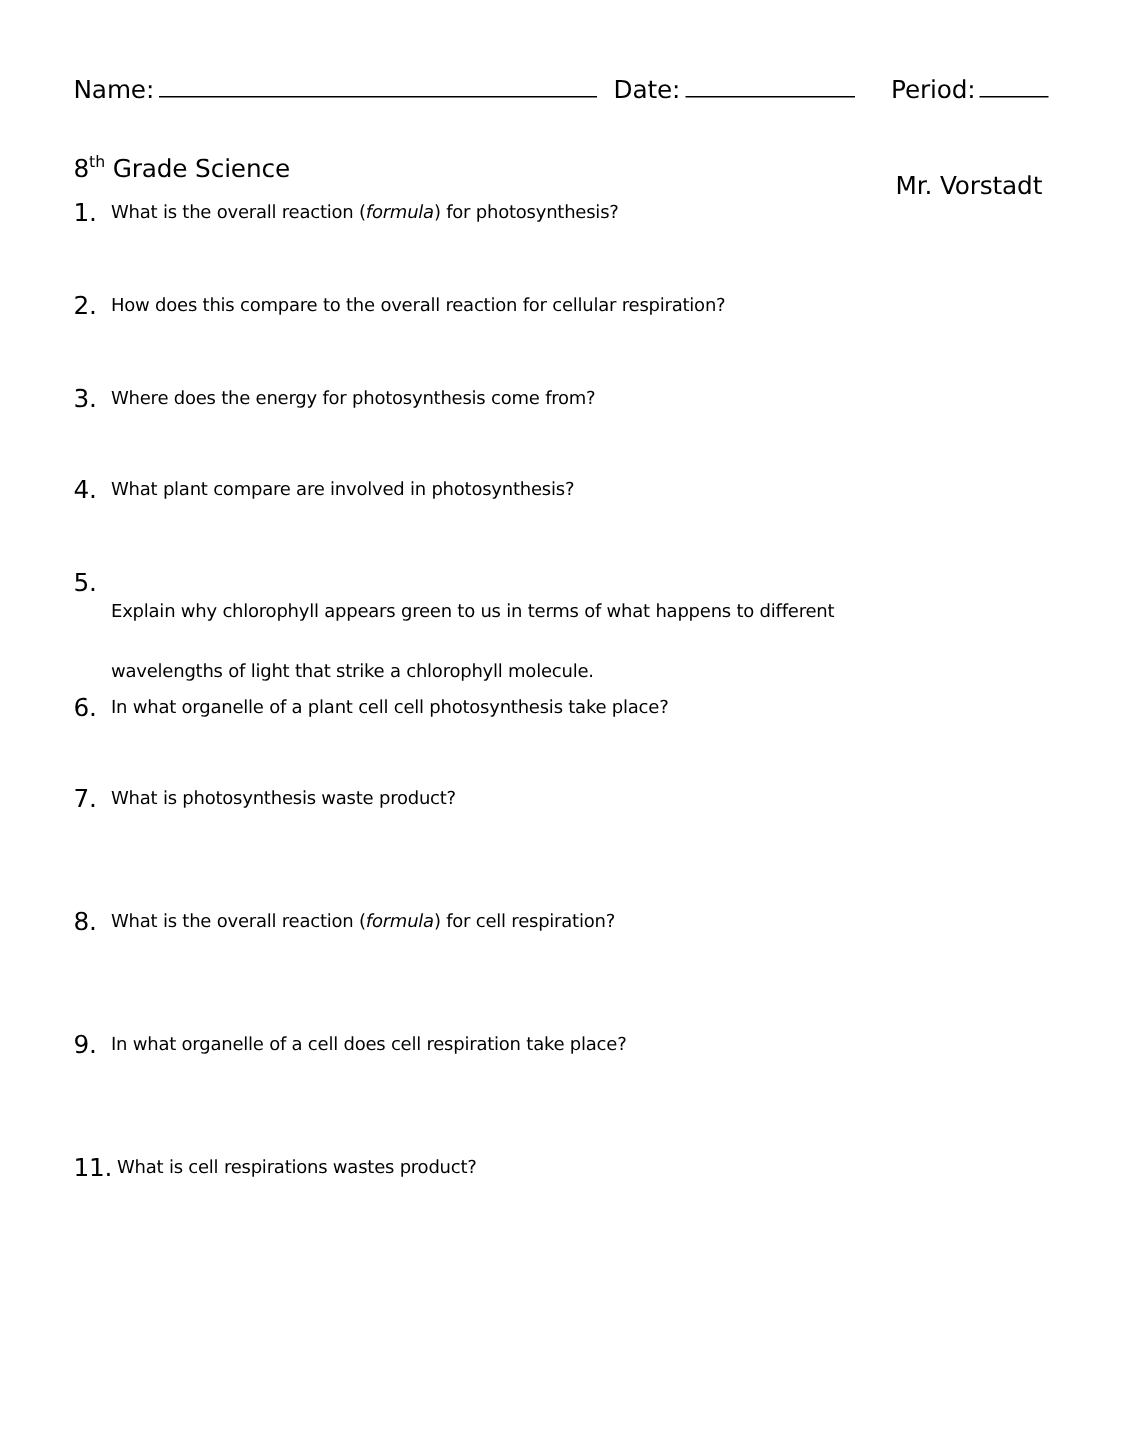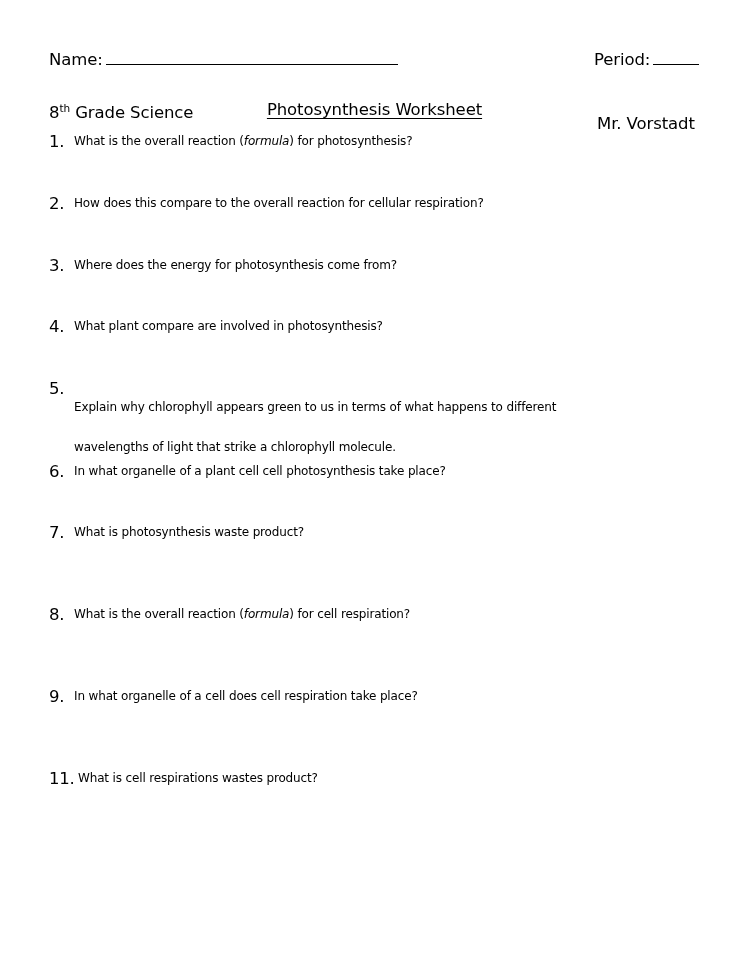--- a/index.html
+++ b/index.html
@@ -122,40 +122,40 @@
 <div class="page">
 
   <div class="header">
 
     <div class="hdr-row">
 
       <span class="field pos-name">
         <span class="hdr-label">Name:</span><span class="blank blank-name"></span>
       </span>
 
+      <span class="field pos-date">
+        <span class="hdr-label">Date:</span><span class="blank blank-date"></span>
+      </span>
 
       <span class="field pos-period">
         <span class="hdr-label">Period:</span><span class="blank blank-period"></span>
       </span>
 
     </div>
 
     <div class="hdr-row">
 
       <span class="hdr-label pos-grade"><span>8</span><sup class="ord">th</sup><span> Grade Science</span></span>
 
       <span class="hdr-label pos-teacher">Mr. Vorstadt</span>
 
     </div>
 
   </div>
 
-  <div class="title-wrap">
-    <span class="doc-title">Photosynthesis Worksheet</span>
-  </div>
 
   <div class="questions">
 
     <div class="q" style="top:0px;">
       <span class="q-num">1.</span>
       <span class="q-text"><span>What is the overall reaction (</span><i>formula</i><span>) for photosynthesis?</span></span>
     </div>
 
     <div class="q" style="top:62px;">
       <span class="q-num">2.</span>

